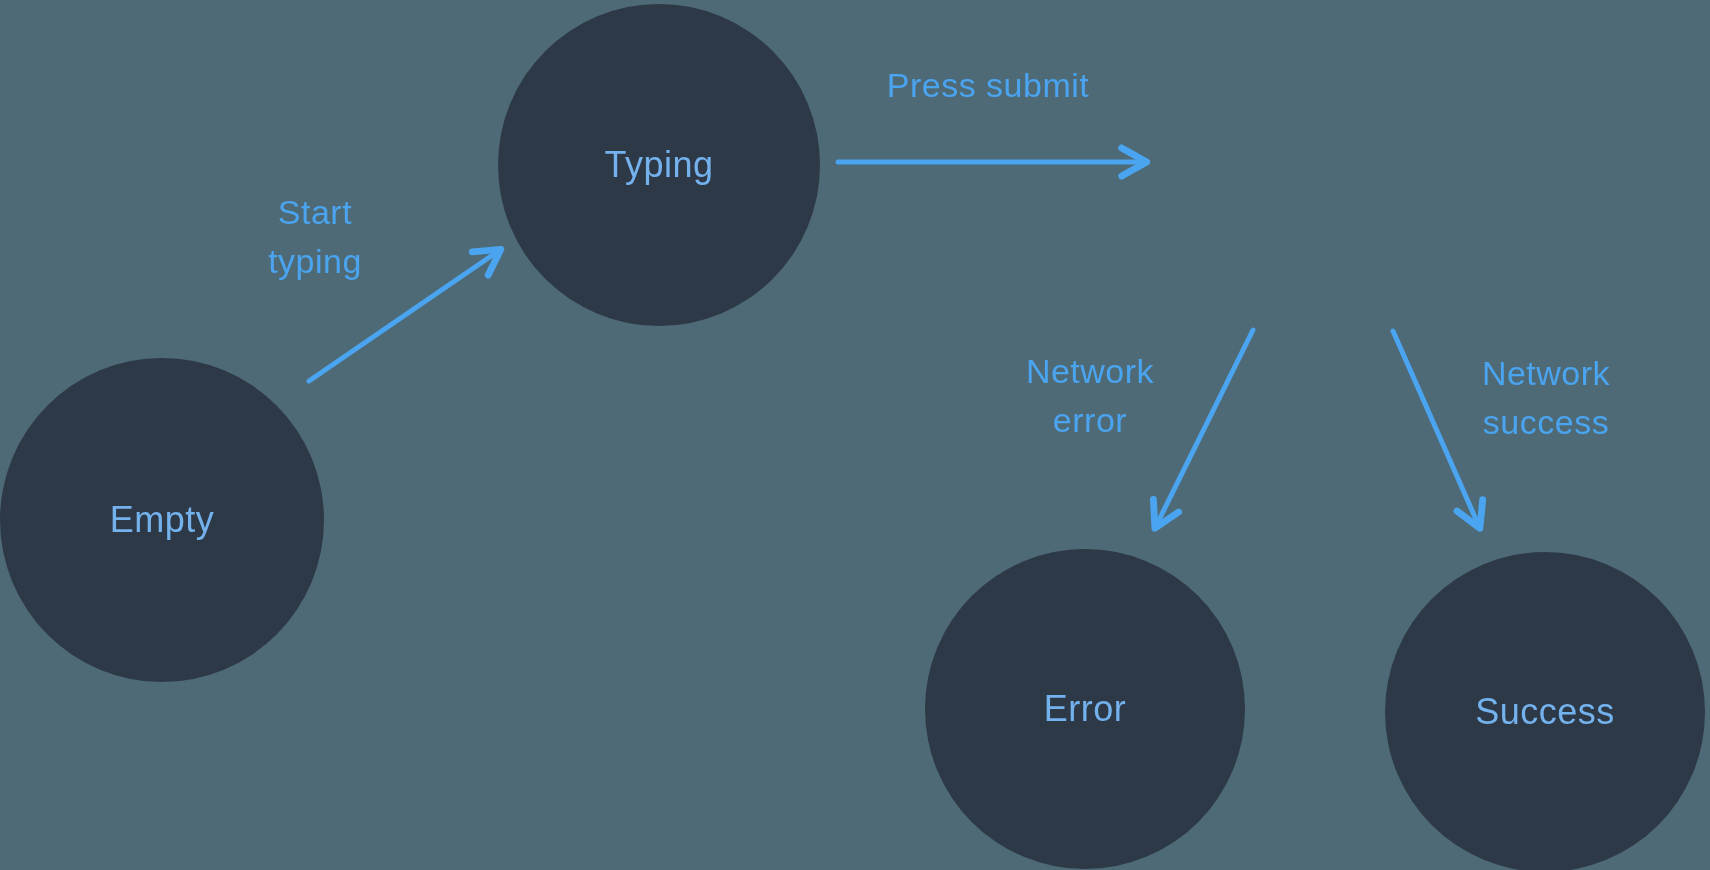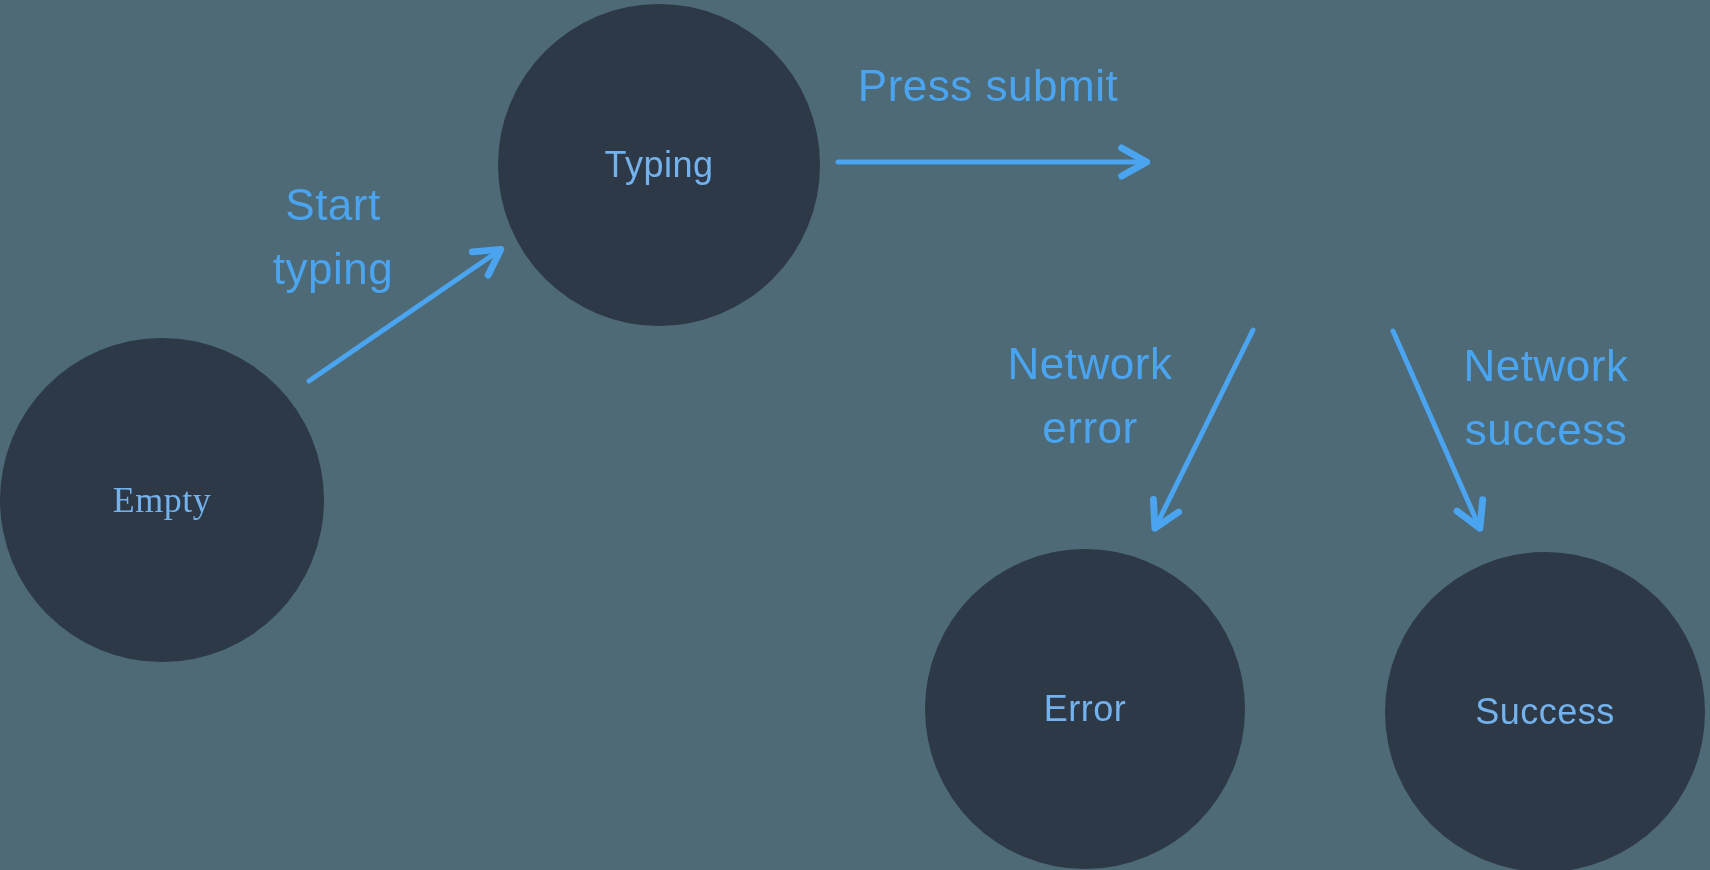--- a/index.html
+++ b/index.html
@@ -45,36 +45,36 @@
     display: flex;
     align-items: center;
     justify-content: center;
   }
   .node-label {
     color: var(--node_label);
     font-size: 36px;
     letter-spacing: 0.5px;
     text-align: center;
   }
-  .node-empty      { left: 0px;    top: 338px; width: 324px; height: 324px; font-family: Liberation Serif, serif; }
+  .node-empty      { left: 0px;    top: 358px; width: 324px; height: 324px; }
   .node-typing     { left: 498px;  top: 4px;   width: 322px; height: 322px; }
   .node-submitting { left: 1164px; top: 0px;   width: 326px; height: 326px; }
   .node-error      { left: 925px;  top: 549px; width: 320px; height: 320px; }
   .node-success    { left: 1385px; top: 552px; width: 320px; height: 320px; }
   .edge-label {
     position: absolute;
     transform: translate(-50%, -50%);
     color: var(--accent);
-    font-size: 44px;
+    font-size: 34px;
     line-height: 1.45;
     text-align: center;
     white-space: pre-line;
     letter-spacing: 0.5px;
   }
-  .label-start-typing    { left: 333px;  top: 237px; }
+  .label-start-typing    { left: 315px;  top: 237px; }
   .label-press-submit    { left: 988px;  top: 86px; }
   .label-network-error   { left: 1090px; top: 396px; }
   .label-network-success { left: 1546px; top: 398px; }
 </style>
 </head>
 <body>
 
 <div class="canvas">
 
   <svg class="edges" viewBox="0 0 1710 870" xmlns="http://www.w3.org/2000/svg">

